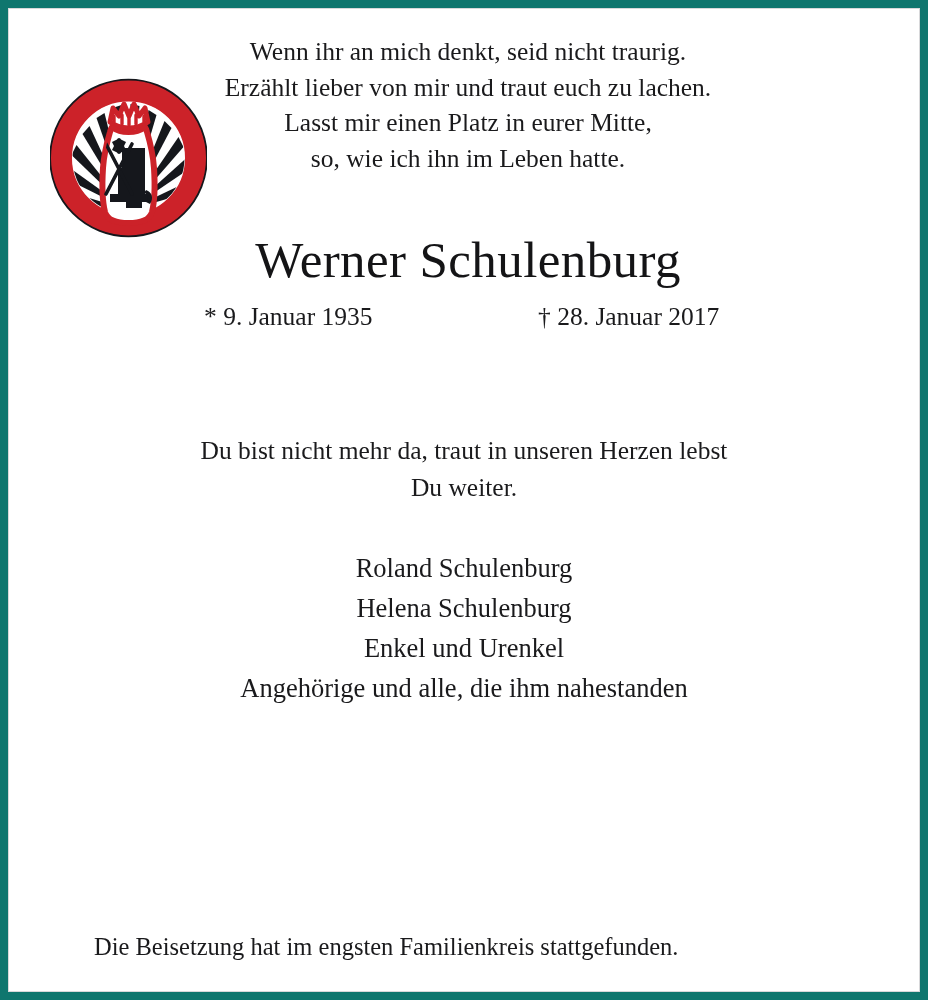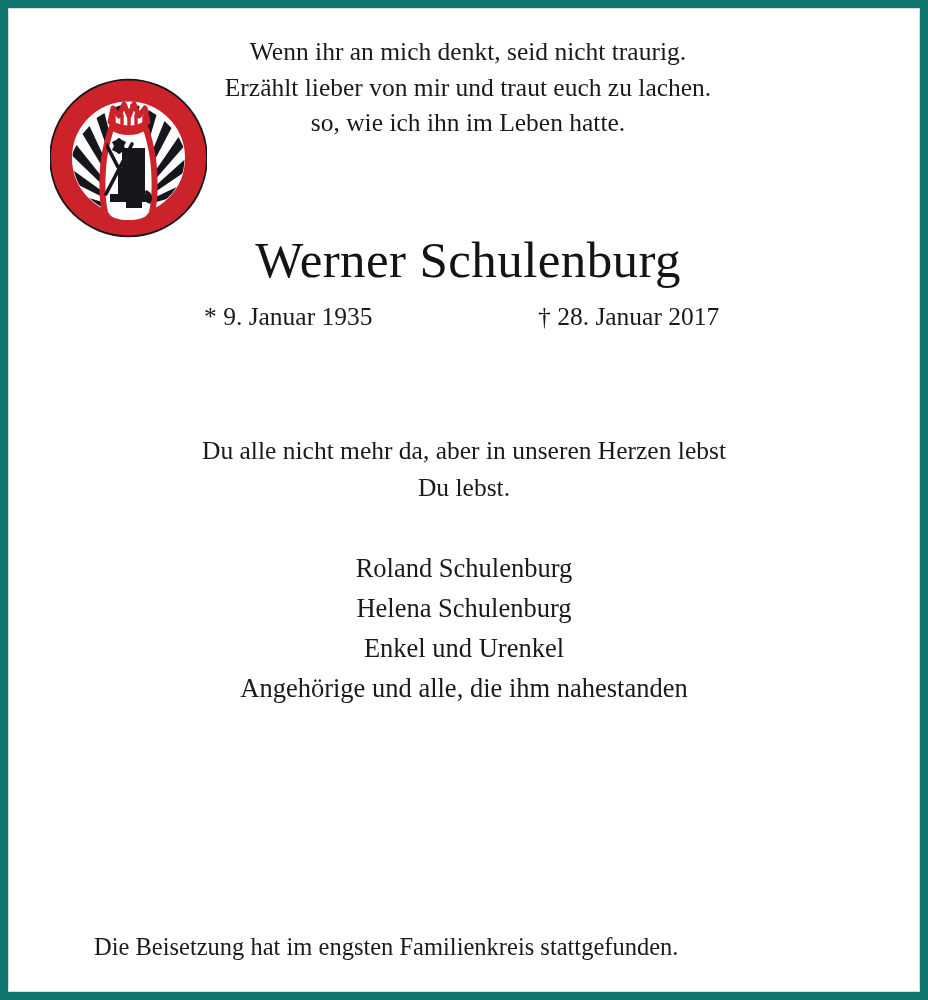--- a/index.html
+++ b/index.html
@@ -224,33 +224,34 @@
           <path d="M64 50 L64 44 M72 52 L72 43 M79 53 L79 42 M86 52 L86 43 M94 50 L94 44" stroke="#cc2229" stroke-width="3.4" stroke-linecap="round"></path>
 
           <path d="M63 56 C 70 62, 87 62, 94 56" fill="none" stroke="#cc2229" stroke-width="5" stroke-linecap="round"></path>
         </g>
       </svg>
     </div>
 
     <div class="poem">
       <div class="line">Wenn ihr an mich denkt, seid nicht traurig.</div>
       <div class="line">Erzählt lieber von mir und traut euch zu lachen.</div>
+      <div class="line">Lasst mir einen Platz in eurer Mitte,</div>
       <div class="line">so, wie ich ihn im Leben hatte.</div>
     </div>
 
     <div class="name">Werner Schulenburg</div>
 
     <div class="dates">
       <span class="birth">* 9. Januar 1935</span>
       <span class="death">† 28. Januar 2017</span>
     </div>
 
     <div class="message">
-      <div class="line">Du alle nicht mehr da, aber in unseren Herzen lebst</div>
-      <div class="line">Du lebst.</div>
+      <div class="line">Du bist nicht mehr da, traut in unseren Herzen lebst</div>
+      <div class="line">Du weiter.</div>
     </div>
 
     <div class="mourners">
       <div class="line">Roland Schulenburg</div>
       <div class="line">Helena Schulenburg</div>
       <div class="line">Enkel und Urenkel</div>
       <div class="line">Angehörige und alle, die ihm nahestanden</div>
     </div>
 
 

